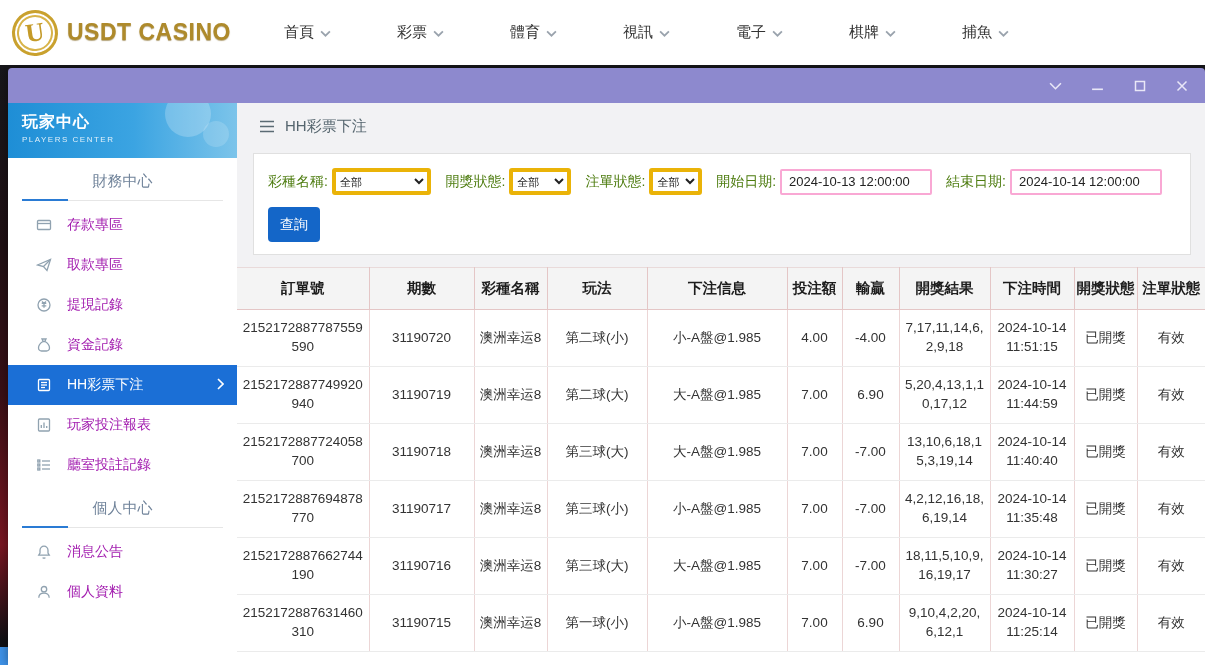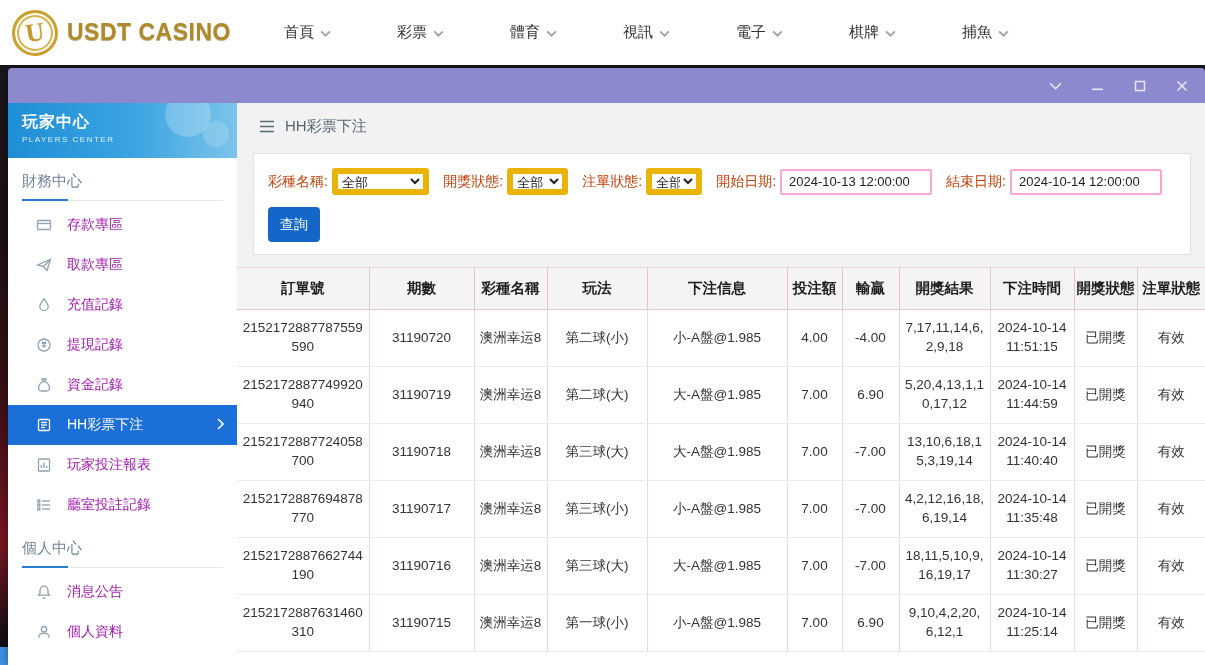--- a/index.html
+++ b/index.html
@@ -34,40 +34,40 @@
   
   .sidebar { width:229px; flex:0 0 229px; background:#fff; overflow:hidden; }
   .player-header { height:55px; position:relative; overflow:hidden; cursor:default;
     background:linear-gradient(90deg,#1e8ed6 0%,#3ba4e2 55%,#7cc4ea 100%); padding:9px 0 8px 14px; }
   .player-header .ph-title { color:#fff; font-size:16px; font-weight:bold; letter-spacing:1px; }
   .player-header .ph-sub { color:rgba(255,255,255,.85); font-size:8px; letter-spacing:1.5px; margin-top:2px; }
   .ph-circle { position:absolute; border-radius:50%; background:rgba(255,255,255,.22); }
   .ph-c1 { width:46px; height:46px; right:26px; top:-12px; }
   .ph-c2 { width:26px; height:26px; right:8px; top:18px; background:rgba(255,255,255,.16); }
   .section-label { margin:14px 14px 4px 14px; padding-bottom:9px; font-size:15px; color:#70839a;
-    border-bottom:1px solid #e6e6e6; position:relative; }
+    border-bottom:1px solid #e6e6e6; position:relative;text-align:center; }
   .section-label::after { content:""; position:absolute; left:0; bottom:-1px; width:46px; height:2px; background:#2a7bd4; }
   .menu-item { height:40px; display:flex; align-items:center; padding-left:28px; gap:15px;
     font-size:14px; color:#a21caf; cursor:pointer; position:relative; }
   .menu-item .mi-icon { display:flex; width:16px; color:#90a2b0; }
   .menu-item svg { stroke:currentColor; }
   .menu-item.active { background:#1b6fd6; color:#fff; }
   .menu-item.active .mi-icon { color:#fff; }
   .mi-arrow { position:absolute; right:13px; top:13px; display:flex; }
 
   
   .main { flex:1; display:flex; flex-direction:column; overflow:hidden; background:#f2f2f4; }
   .page-title-bar { height:46px; flex:0 0 46px; display:flex; align-items:center; gap:10px; padding-left:22px;
     color:#55656e; font-size:15px; }
   .hamburger { display:flex; margin-top:1px; }
 
   .filter-panel { margin:4px 14px 0 16px; background:#fff; border:1px solid #e0e0e0; padding:14px 14px 12px 14px; }
   .filter-row { display:flex; align-items:center; flex-wrap:nowrap; }
-  .f-label { font-size:14px; color:#c2410c; margin-right:4px; white-space:nowrap; }
-  .f-select { height:27px; border:6px solid #eab308; border-radius:3px; background:#fff; font-size:13px;
+  .f-label { font-size:14px; color:#4d7c0f; margin-right:4px; white-space:nowrap; }
+  .f-select { height:27px; border:4px solid #eab308; border-radius:3px; background:#fff; font-size:11px;
     color:#222; margin-right:14px; font-family:"Liberation Sans",sans-serif; }
   .f-select.lottery-name { width:106px; }
   .f-select.draw-status { width:66px; }
   .f-select.order-status { width:56px; }
   .f-input { height:26px; border:2px solid #f9a8d4; border-radius:2px; padding:0 7px; font-size:13px; color:#222;
     width:152px; margin-right:14px; font-family:"Liberation Sans",sans-serif; }
   .btn-row { margin-top:12px; }
   .query-btn { width:52px; height:35px; background:#1466c8; color:#fff; border:none; border-radius:4px;
     font-size:14px; cursor:pointer; font-family:"Liberation Sans",sans-serif; }
 
@@ -199,28 +199,20 @@
               <span>存款專區</span>
             </div>
             <div class="menu-item">
               <span class="mi-icon">
                 <svg viewBox="0 0 16 16" width="16" height="16" fill="none" stroke-width="1.3">
                   <path d="M1.5 8L14.5 2.5 11 13.5 7.5 9.5Z"></path>
                   <line x1="7.5" y1="9.5" x2="14.5" y2="2.5"></line>
                 </svg>
               </span>
               <span>取款專區</span>
-            </div>
-            <div class="menu-item">
-              <span class="mi-icon">
-                <svg viewBox="0 0 16 16" width="16" height="16" fill="none" stroke-width="1.3">
-                  <path d="M8 1.8C10.5 5 12.2 7.2 12.2 9.4a4.2 4.2 0 1 1-8.4 0C3.8 7.2 5.5 5 8 1.8Z"></path>
-                </svg>
-              </span>
-              <span>充值記錄</span>
             </div>
             <div class="menu-item">
               <span class="mi-icon">
                 <svg viewBox="0 0 16 16" width="16" height="16" fill="none" stroke-width="1.3">
                   <circle cx="8" cy="8" r="6"></circle>
                   <path d="M5.7 6.3h4.6M5.7 8.8h4.6M8 6.3v4.4M6 4.5l2 1.8 2-1.8"></path>
                 </svg>
               </span>
               <span>提現記錄</span>
             </div>

